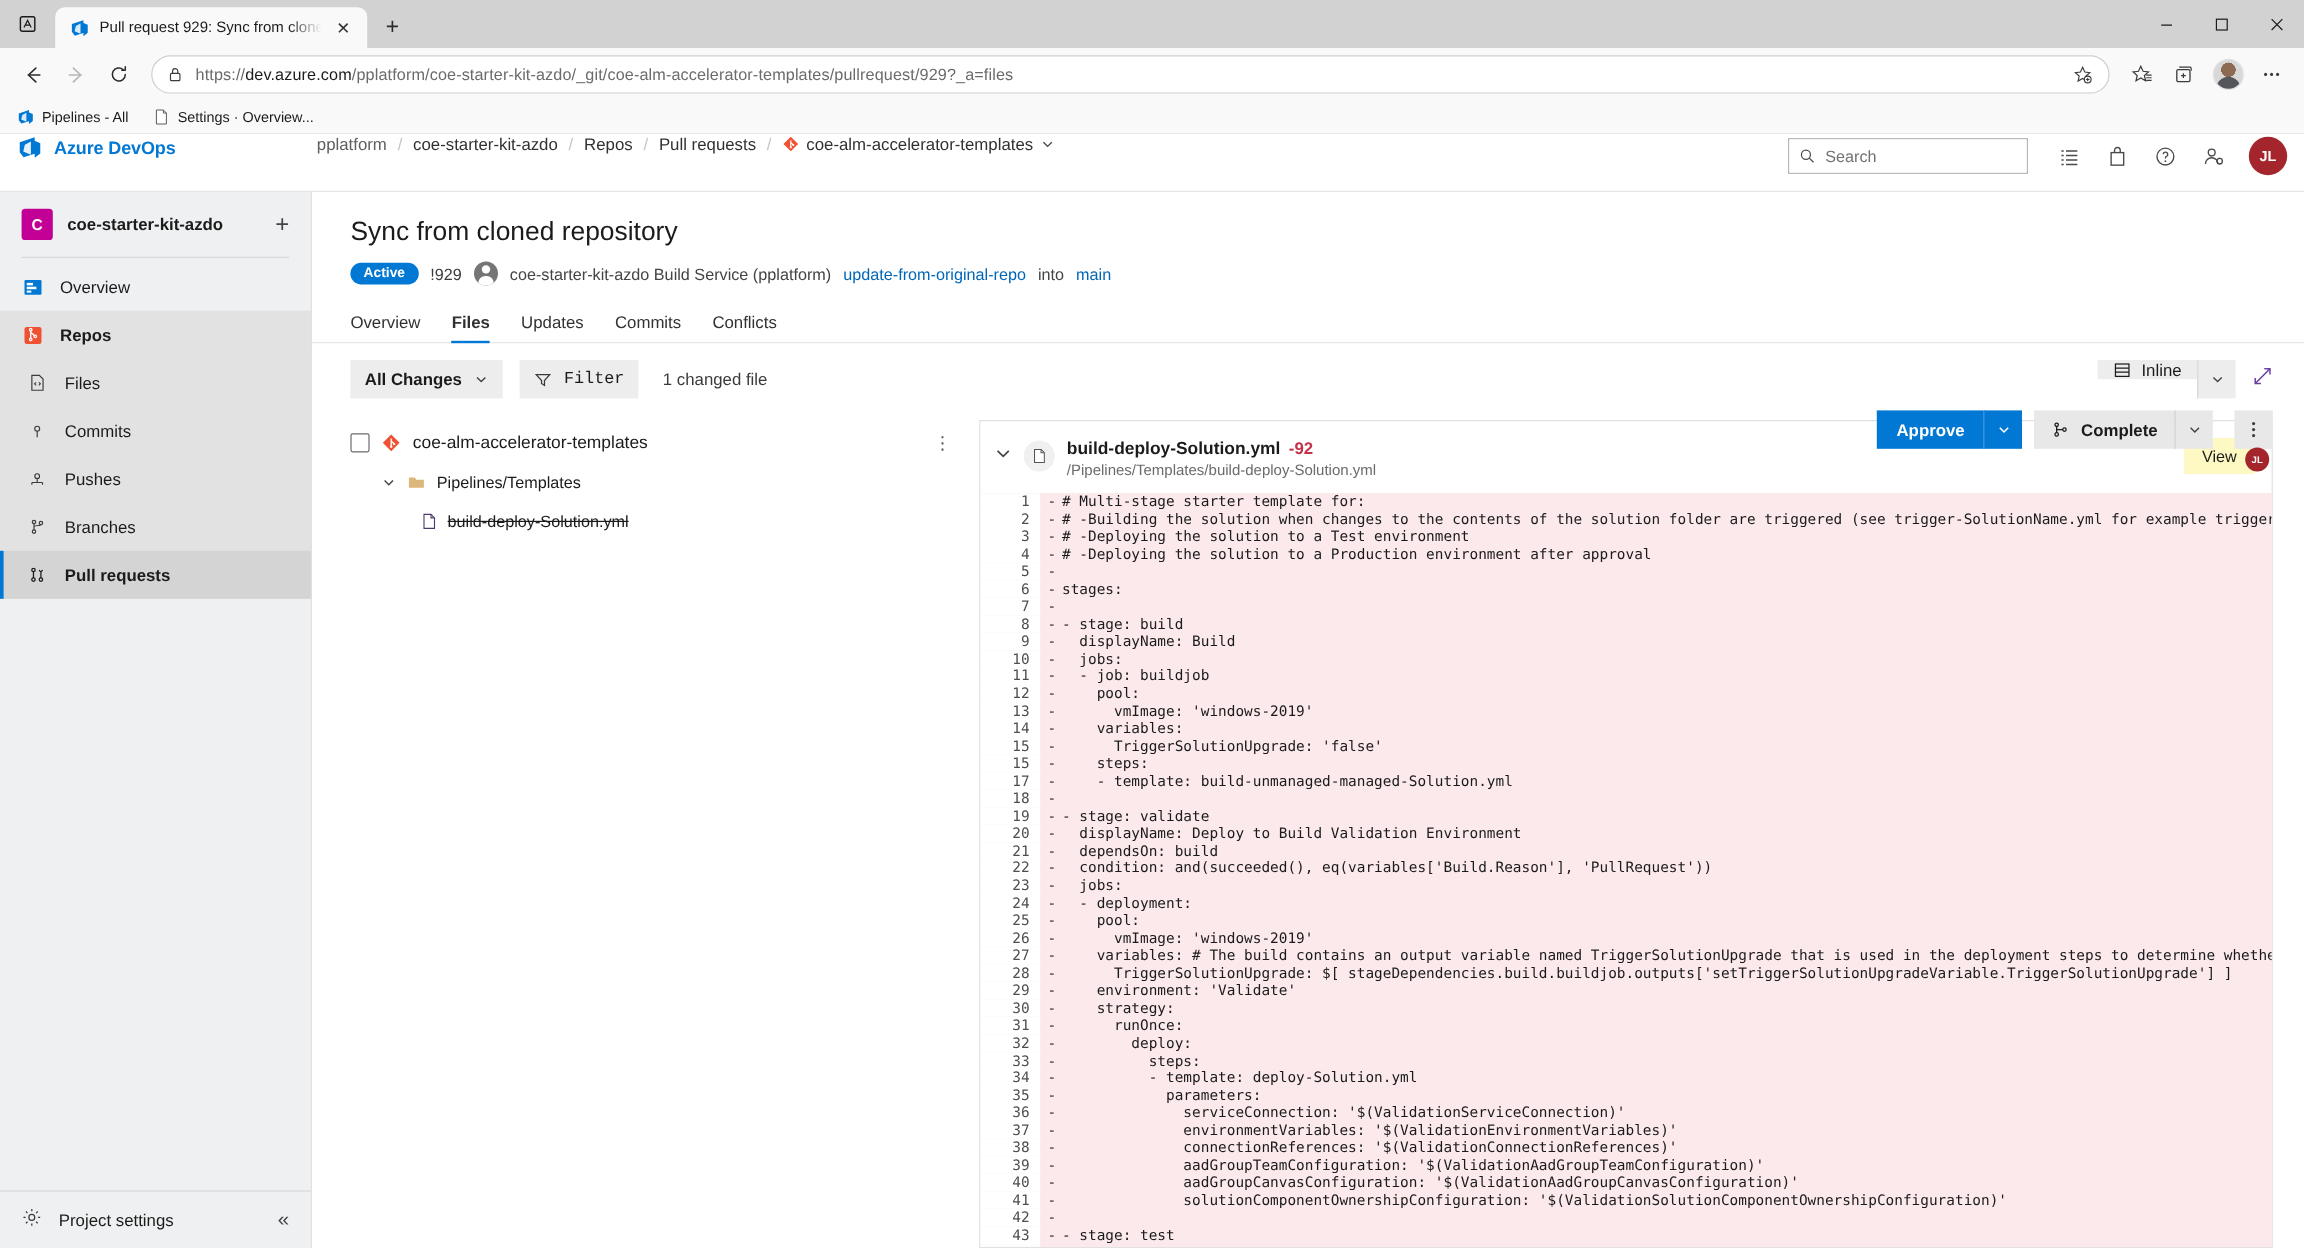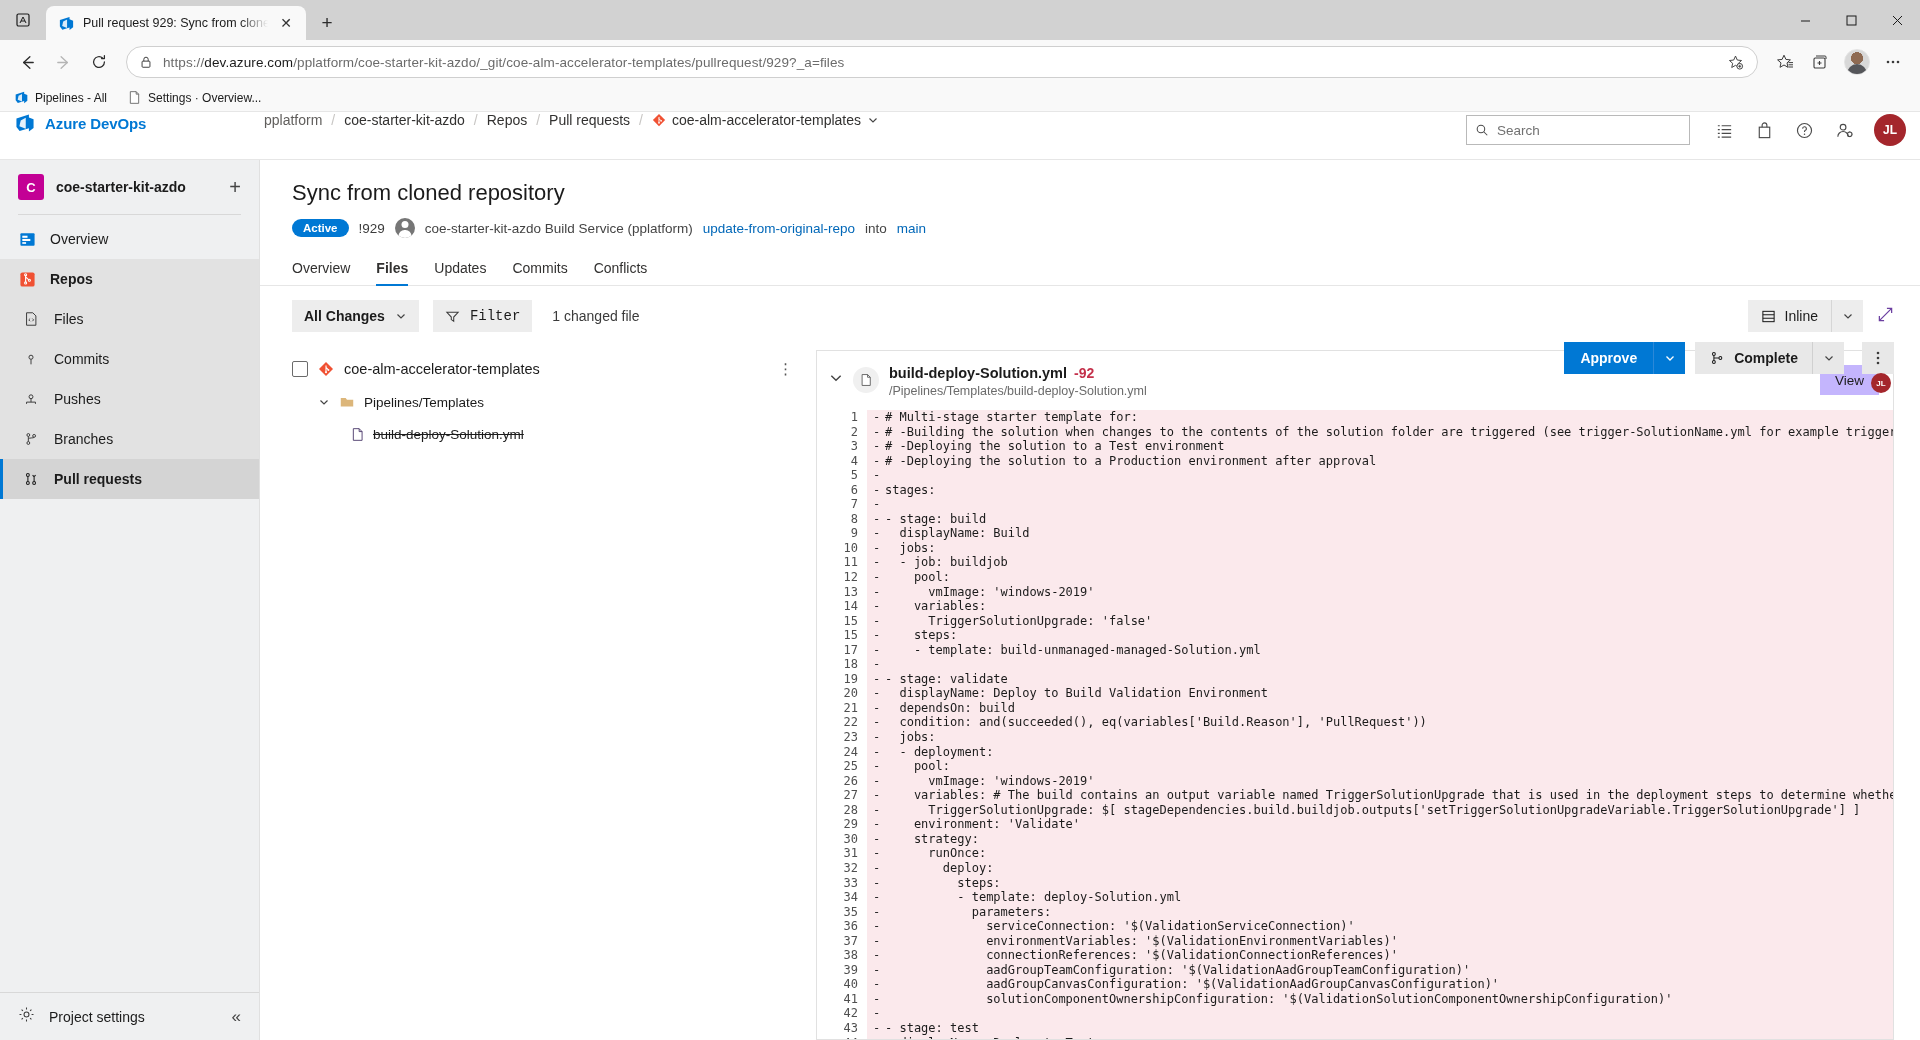--- a/index.html
+++ b/index.html
@@ -111,21 +111,21 @@
   }
   .ado-logo { display: flex; align-items: center; gap: 9px; width: 250px; }
   .ado-logo-text { font-size: 15px; font-weight: bold; color: #0078d4; letter-spacing: -0.1px; }
   .crumbs { display: flex; align-items: center; gap: 9px; font-size: 14px; }
   .crumb { color: #605e5c; }
   .crumb.dark { color: #323130; }
   .crumb-sep { color: #c8c6c4; }
   .crumb-repo { display: flex; align-items: center; gap: 6px; color: #323130; }
   .hdr-right { margin-left: auto; display: flex; align-items: center; gap: 4px; }
   .search-box {
-    width: 224px; height: 30px; border: 1px solid #b9b9b9; background: #fff;
+    width: 200px; height: 30px; border: 1px solid #b9b9b9; background: #fff;
     display: flex; align-items: center; gap: 8px; padding: 0 8px; margin-right: 12px;
   }
   .search-ph { font-size: 13.5px; color: #717171; }
   .hdr-ico {
     width: 36px; height: 36px; display: flex; align-items: center;
     justify-content: center; color: #4a4a4a;
   }
   .avatar-jl {
     width: 32px; height: 32px; border-radius: 50%; background: #a4262c;
     color: #fff; font-size: 12px; font-weight: bold;
@@ -236,21 +236,21 @@
 
   .toolbar { display: flex; align-items: center; gap: 14px; padding: 14px 26px 14px 32px; }
   .tb-btn {
     background: #ededed; height: 32px; display: flex; align-items: center;
     gap: 10px; padding: 0 12px; font-size: 14px; color: #1b1b1b; font-weight: 600;
   }
   .tb-btn.plain { font-weight: normal; font-family: Liberation Mono, monospace; }
   .tb-note { font-size: 14px; color: #3b3b3b; margin-left: 6px; }
   .tb-right { margin-left: auto; display: flex; align-items: center; gap: 14px; }
   .tb-split-a {
-    background: #ededed; height: 32px; display: flex; align-items: center;
+    background: #ededed; height: 16px; display: flex; align-items: center;
     gap: 9px; padding: 0 13px; font-size: 14px; color: #1b1b1b;
   }
   .tb-split-b {
     background: #ededed; width: 32px; height: 32px; display: flex;
     align-items: center; justify-content: center; border-left: 1px solid #d6d6d6;
   }
 
   .content { flex: 1; display: flex; min-height: 0; padding: 0 26px 0 32px; gap: 14px; }
 
   
@@ -275,21 +275,21 @@
   .diff-chevron { color: #444; padding-top: 6px; }
   .diff-fileico {
     width: 26px; height: 26px; border-radius: 50%; background: #f0f0f0;
     display: flex; align-items: center; justify-content: center; flex: 0 0 26px; margin-top: 2px;
   }
   .diff-titles { flex: 1; min-width: 0; }
   .diff-fname { font-size: 14.5px; font-weight: bold; color: #1b1b1b; }
   .diff-del { color: #c4314b; font-weight: bold; font-size: 14px; margin-left: 7px; }
   .diff-path { font-size: 12.5px; color: #6b6b6b; margin-top: 3px; }
   .btn-view {
-    background: #c4b5fd; height: 30px; display: flex; align-items: center;
+    background: #fef9c3; height: 30px; display: flex; align-items: center;
     padding: 0 15px; font-size: 13.5px; color: #1b1b1b;
   }
   .code {
     flex: 1; overflow: hidden; background: #fbe9ec;
     font-family: "DejaVu Sans Mono", "Liberation Mono", monospace;
     font-size: 12px; line-height: 14.55px; position: relative;
   }
   .code-line { display: flex; white-space: pre; height: 14.55px; }
   .ln {
     width: 50px; flex: 0 0 50px; text-align: right; padding-right: 9px;

